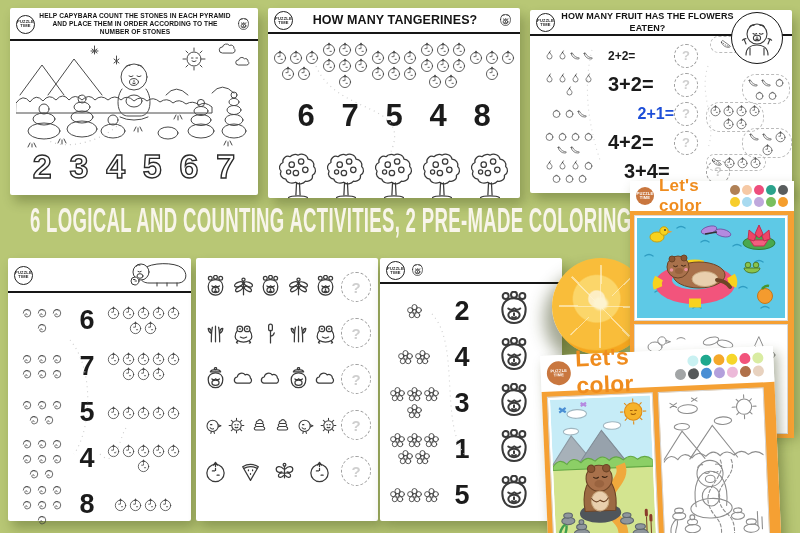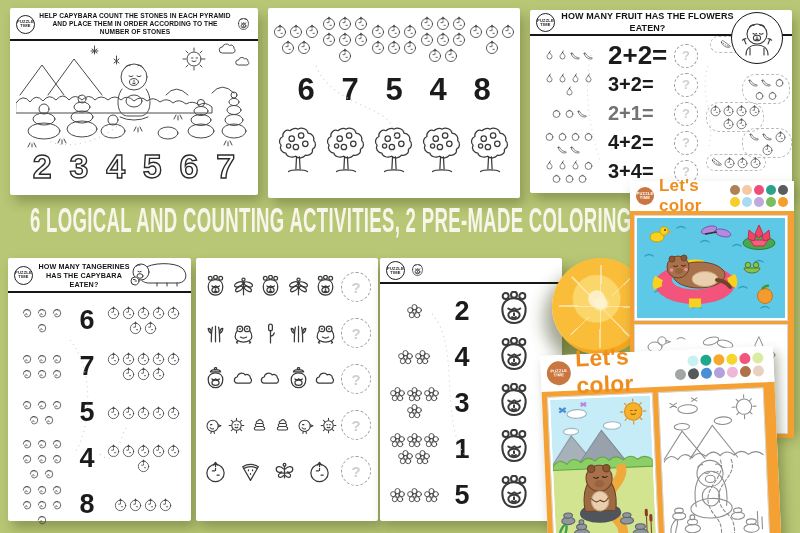--- a/index.html
+++ b/index.html
@@ -118,20 +118,36 @@
         <span class="num-outline" style="font-size: 34px;">2</span>
         <span class="num-outline" style="font-size: 34px;">3</span>
         <span class="num-outline" style="font-size: 34px;">4</span>
         <span class="num-outline" style="font-size: 34px;">5</span>
         <span class="num-outline" style="font-size: 34px;">6</span>
         <span class="num-outline" style="font-size: 34px;">7</span>
       </div>
   </div>
 
   <div class="ws" style="left:268px;top:8px;width:252px;height:190px;">
+    <div class="ws-head" style="height:19px;">
+      <div class="stamp">
+          <span>PUZZLE</span>
+          <span>TIME</span>
+        </div>
+      <div class="ws-title" style="font-size:12.5px;">HOW MANY TANGERINES?</div>
+      <span class="capy-corner" style="width: 17px; height: 17px; display: inline-block;">
+          <svg viewBox="0 0 24 24" style="display:block" fill="none" stroke="#3a3a3a" stroke-width="1.2" stroke-linecap="round" stroke-linejoin="round">
+            <path d="M5 10.5c0-4.4 3-7 7-7s7 2.6 7 7-2 8.5-7 8.5-7-4.1-7-8.5z"></path>
+            <path d="M6.6 5.6a2.6 2.6 0 0 1 3.4-1.4M14 4.2a2.6 2.6 0 0 1 3.4 1.4"></path>
+            <path d="M8.6 10q1.7 1.4 3.4 0M12 10q1.7 1.4 3.4 0" transform="translate(0.3 0)"></path>
+            <ellipse cx="12" cy="14" rx="3.4" ry="2.7"></ellipse>
+            <path d="M12 12.8v1.4m-1.2 1q1.2.9 2.4 0"></path>
+          </svg>
+        </span>
+    </div>
     <div id="c2-groups" style="display:flex;justify-content:space-around;align-items:center;height:58px;padding:2px 4px 0 4px;">
         <div class="cluster" style="width: 48px;">
           <span style="width: 16px; height: 16px; flex: 0 0 auto; display: inline-block;">
             <svg viewBox="0 0 24 24" style="display:block" fill="none" stroke="#3a3a3a" stroke-width="1.2" stroke-linecap="round" stroke-linejoin="round">
               <circle cx="12" cy="13.5" r="8.3"></circle>
               <path d="M9.8 5.8l2.2-2.6 2.2 2.6M12 3.2v4"></path>
               <path d="M9 11.5h2M13.5 15.5h2M12 9v2"></path>
             </svg>
           </span>
           <span style="width: 16px; height: 16px; flex: 0 0 auto; display: inline-block;">
@@ -462,21 +478,21 @@
               <svg viewBox="0 0 24 24" style="display:block" fill="none" stroke="#3a3a3a" stroke-width="1.2" stroke-linecap="round" stroke-linejoin="round">
                 <path d="M4 8.5c1.2 6 6.2 10 12.2 10 2 0 3-1 2.8-2-5 0-10.8-4-12.8-9-.6-1.5-2.4-.8-2.2 1z"></path>
               </svg>
             </span>
             <span style="width: 13px; height: 13px; flex: 0 0 auto; display: inline-block;">
               <svg viewBox="0 0 24 24" style="display:block" fill="none" stroke="#3a3a3a" stroke-width="1.2" stroke-linecap="round" stroke-linejoin="round">
                 <path d="M4 8.5c1.2 6 6.2 10 12.2 10 2 0 3-1 2.8-2-5 0-10.8-4-12.8-9-.6-1.5-2.4-.8-2.2 1z"></path>
               </svg>
             </span>
           </div>
-          <div style="width: 66px; font-size: 26px; font-weight: bold; color: rgb(27, 27, 27); text-align: left; padding-left: 8px;">2+2=</div>
+          <div style="width: 66px; font-size: 12px; font-weight: bold; color: rgb(27, 27, 27); text-align: left; padding-left: 8px;">2+2=</div>
           <div class="qcircle" style="width: 22px; height: 22px; font-size: 13px;">?</div>
         </div>
         <div class="rowline" style="height: 29px;">
           <div class="cluster" style="width: 62px;">
             <span style="width: 13px; height: 13px; flex: 0 0 auto; display: inline-block;">
               <svg viewBox="0 0 24 24" style="display:block" fill="none" stroke="#3a3a3a" stroke-width="1.2" stroke-linecap="round" stroke-linejoin="round">
                 <path d="M12 6.5c1.1 0 2 1.1 2 2.3 0 .9 2.6 2.4 2.6 5.1a4.6 4.6 0 0 1-9.2 0c0-2.7 2.6-4.2 2.6-5.1 0-1.2.9-2.3 2-2.3z"></path>
                 <path d="M12 6.5c0-1.6.9-2.7 2.2-3.3"></path>
               </svg>
             </span>
@@ -521,21 +537,21 @@
                 <circle cx="12" cy="13" r="6.3"></circle>
                 <path d="M10 7.5l2-2.3 2 2.3"></path>
               </svg>
             </span>
             <span style="width: 13px; height: 13px; flex: 0 0 auto; display: inline-block;">
               <svg viewBox="0 0 24 24" style="display:block" fill="none" stroke="#3a3a3a" stroke-width="1.2" stroke-linecap="round" stroke-linejoin="round">
                 <path d="M4 8.5c1.2 6 6.2 10 12.2 10 2 0 3-1 2.8-2-5 0-10.8-4-12.8-9-.6-1.5-2.4-.8-2.2 1z"></path>
               </svg>
             </span>
           </div>
-          <div style="width: 66px; font-size: 20px; font-weight: bold; color: #737373; text-align: left; padding-left: 8px;">2+1=</div>
+          <div style="width: 66px; font-size: 16px; font-weight: bold; color: #1d4ed8; text-align: right; padding-left: 8px;">2+1=</div>
           <div class="qcircle" style="width: 22px; height: 22px; font-size: 13px;">?</div>
         </div>
         <div class="rowline" style="height: 29px;">
           <div class="cluster" style="width: 62px;">
             <span style="width: 13px; height: 13px; flex: 0 0 auto; display: inline-block;">
               <svg viewBox="0 0 24 24" style="display:block" fill="none" stroke="#3a3a3a" stroke-width="1.2" stroke-linecap="round" stroke-linejoin="round">
                 <circle cx="12" cy="13" r="6.3"></circle>
                 <path d="M10 7.5l2-2.3 2 2.3"></path>
               </svg>
             </span>
@@ -564,21 +580,21 @@
             </span>
             <span style="width: 13px; height: 13px; flex: 0 0 auto; display: inline-block;">
               <svg viewBox="0 0 24 24" style="display:block" fill="none" stroke="#3a3a3a" stroke-width="1.2" stroke-linecap="round" stroke-linejoin="round">
                 <path d="M4 8.5c1.2 6 6.2 10 12.2 10 2 0 3-1 2.8-2-5 0-10.8-4-12.8-9-.6-1.5-2.4-.8-2.2 1z"></path>
               </svg>
             </span>
           </div>
           <div style="width: 66px; font-size: 20px; font-weight: bold; color: rgb(27, 27, 27); text-align: left; padding-left: 8px;">4+2=</div>
           <div class="qcircle" style="width: 22px; height: 22px; font-size: 13px;">?</div>
         </div>
-        <div class="rowline" style="height: 29px;">
+        <div class="rowline" style="height: 29px; gap: 16px;">
           <div class="cluster" style="width: 62px;">
             <span style="width: 13px; height: 13px; flex: 0 0 auto; display: inline-block;">
               <svg viewBox="0 0 24 24" style="display:block" fill="none" stroke="#3a3a3a" stroke-width="1.2" stroke-linecap="round" stroke-linejoin="round">
                 <path d="M12 6.5c1.1 0 2 1.1 2 2.3 0 .9 2.6 2.4 2.6 5.1a4.6 4.6 0 0 1-9.2 0c0-2.7 2.6-4.2 2.6-5.1 0-1.2.9-2.3 2-2.3z"></path>
                 <path d="M12 6.5c0-1.6.9-2.7 2.2-3.3"></path>
               </svg>
             </span>
             <span style="width: 13px; height: 13px; flex: 0 0 auto; display: inline-block;">
               <svg viewBox="0 0 24 24" style="display:block" fill="none" stroke="#3a3a3a" stroke-width="1.2" stroke-linecap="round" stroke-linejoin="round">
                 <path d="M12 6.5c1.1 0 2 1.1 2 2.3 0 .9 2.6 2.4 2.6 5.1a4.6 4.6 0 0 1-9.2 0c0-2.7 2.6-4.2 2.6-5.1 0-1.2.9-2.3 2-2.3z"></path>
@@ -782,24 +798,20 @@
   <div id="banner">
     <span>6 LOGICAL AND COUNTING ACTIVITIES, 2 PRE-MADE COLORING PAGES</span>
   </div>
 
   <div class="ws" style="left:8px;top:258px;width:183px;height:263px;">
     <div class="ws-head" style="height:28px;padding-right:60px;">
       <div class="stamp">
           <span>PUZZLE</span>
           <span>TIME</span>
         </div>
-      <div class="ws-title" style="font-size:7.2px;">
-        <div>HOW MANY TANGERINES</div>
-        <div>HAS THE CAPYBARA EATEN?</div>
-      </div>
     </div>
     <svg style="position:absolute;right:2px;top:1px;z-index:3;" width="62" height="30" viewBox="0 0 62 30">
       <g fill="#fff" stroke="#3a3a3a" stroke-width="1" stroke-linecap="round">
         <path d="M16 10 C24 3 48 3 55 9c6 5 5 14-3 15H22c-9 0-12-8-6-14z"></path>
         <circle cx="14" cy="13" r="8"></circle>
         <path d="M9 7.5a3 3 0 0 1 4-1.5" fill="none"></path>
         <path d="M11 12.5q1.6 1.2 3.2 0" fill="none"></path>
         <ellipse cx="13" cy="17" rx="3" ry="2.3"></ellipse>
         <circle cx="8" cy="22" r="4"></circle>
         <path d="M6.5 20.5h1.5M8 22h1.5" fill="none"></path>

